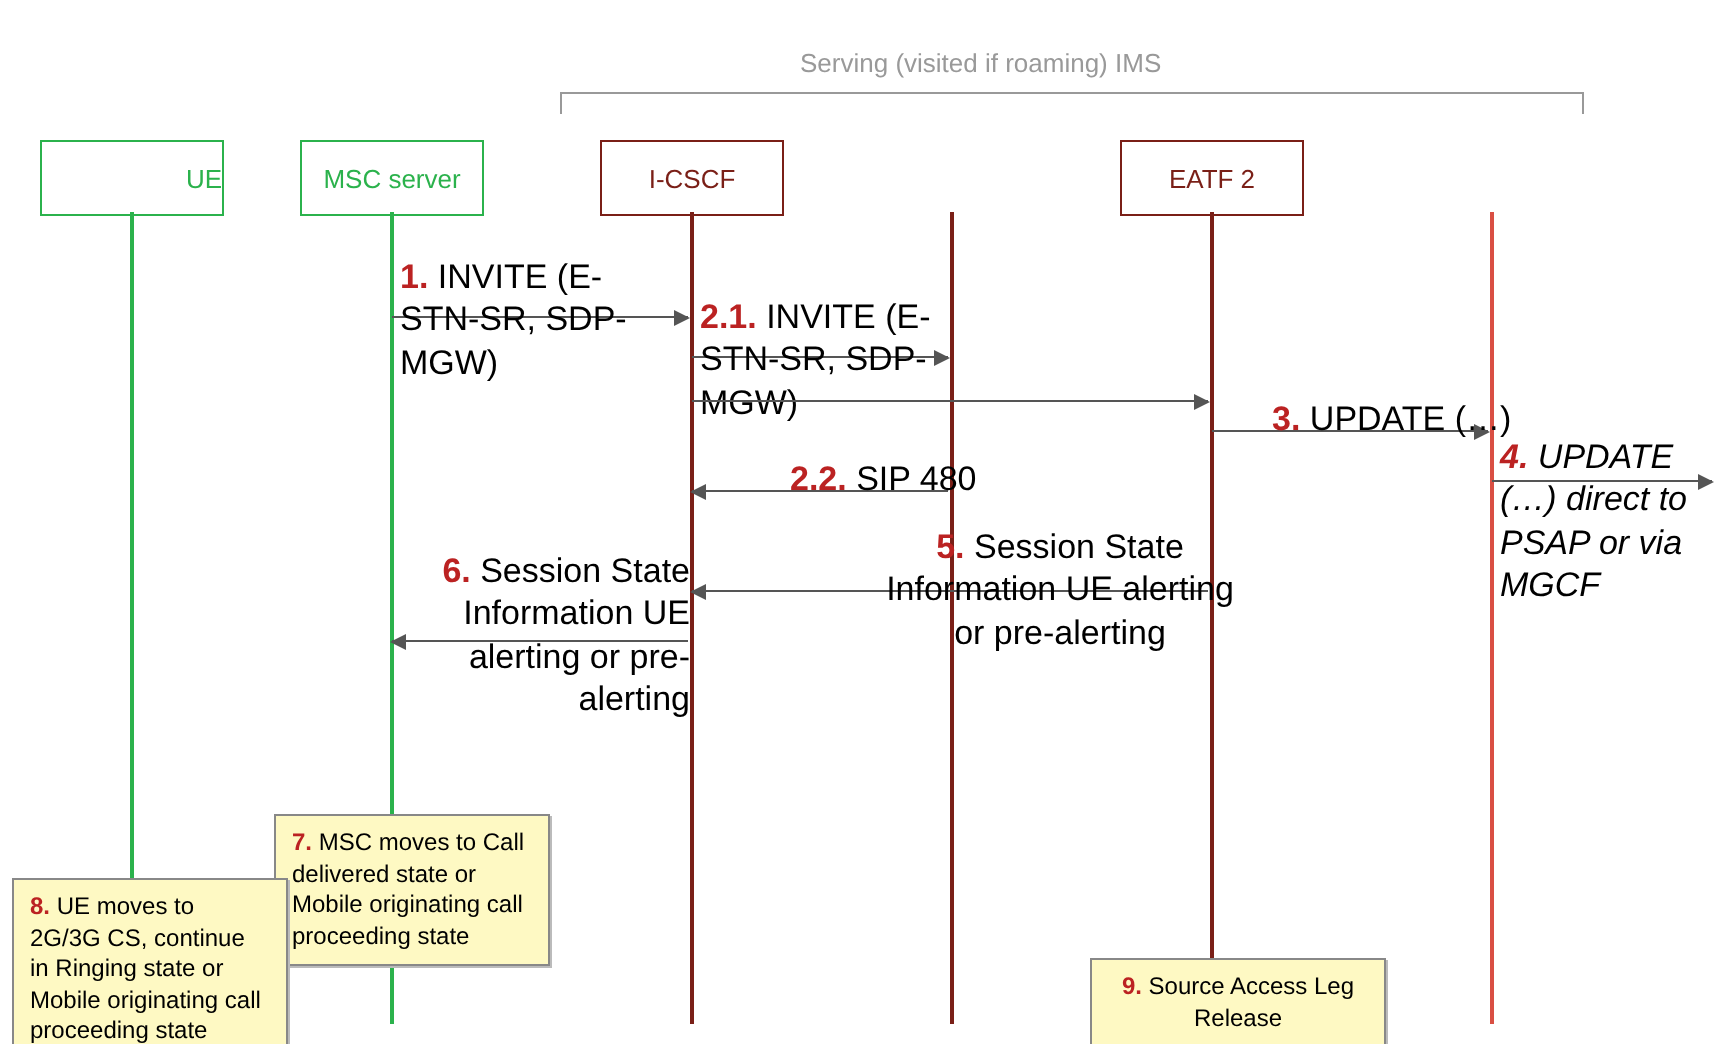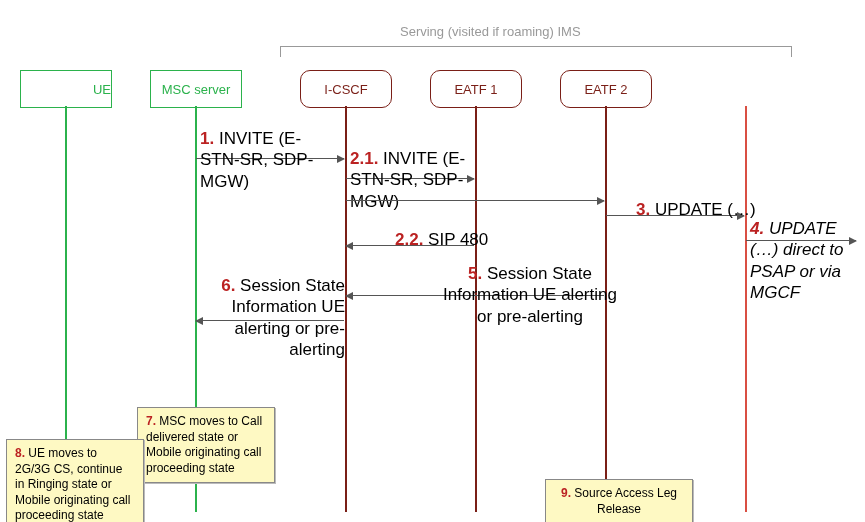--- a/index.html
+++ b/index.html
@@ -45,21 +45,21 @@
     background:#fff;
   }
   .lifeline {
     position:absolute;
     top:106px;
     bottom:10px;
     width:0;
     border-left:2px solid;
   }
   .green { border-color:#2bb24c; color:#2bb24c; }
-  .darkred { border-color:#7a1f17; color:#7a1f17;border-radius:10px; }
+  .darkred { border-color:#7a1f17; color:#7a1f17; }
   .red { border-color:#d94f43; color:#d94f43; }
   .ll-green { border-left-color:#2bb24c; }
   .ll-darkred { border-left-color:#7a1f17; }
   .ll-red { border-left-color:#d94f43; }
 
   .arrow {
     position:absolute;
     height:0;
     border-top:1px solid #555;
   }
@@ -108,23 +108,20 @@
   <div class="bracket-label" style="left:400px; top:24px;">Serving (visited if roaming) IMS</div>
 
   <div class="actor-box green" style="left:20px;justify-content:flex-end;">
     <span>UE</span>
   </div>
   <div class="actor-box green" style="left:150px;">
     <span>MSC server</span>
   </div>
   <div class="actor-box darkred" style="left:300px;">
     <span>I-CSCF</span>
-  </div>
-  <div class="actor-box darkred" style="left:430px;">
-    <span>EATF 1</span>
   </div>
   <div class="actor-box darkred" style="left:560px;">
     <span>EATF 2</span>
   </div>
 
   <div class="lifeline ll-green" style="left:65px;"></div>
   <div class="lifeline ll-green" style="left:195px;"></div>
   <div class="lifeline ll-darkred" style="left:345px;"></div>
   <div class="lifeline ll-darkred" style="left:475px;"></div>
   <div class="lifeline ll-darkred" style="left:605px;"></div>

